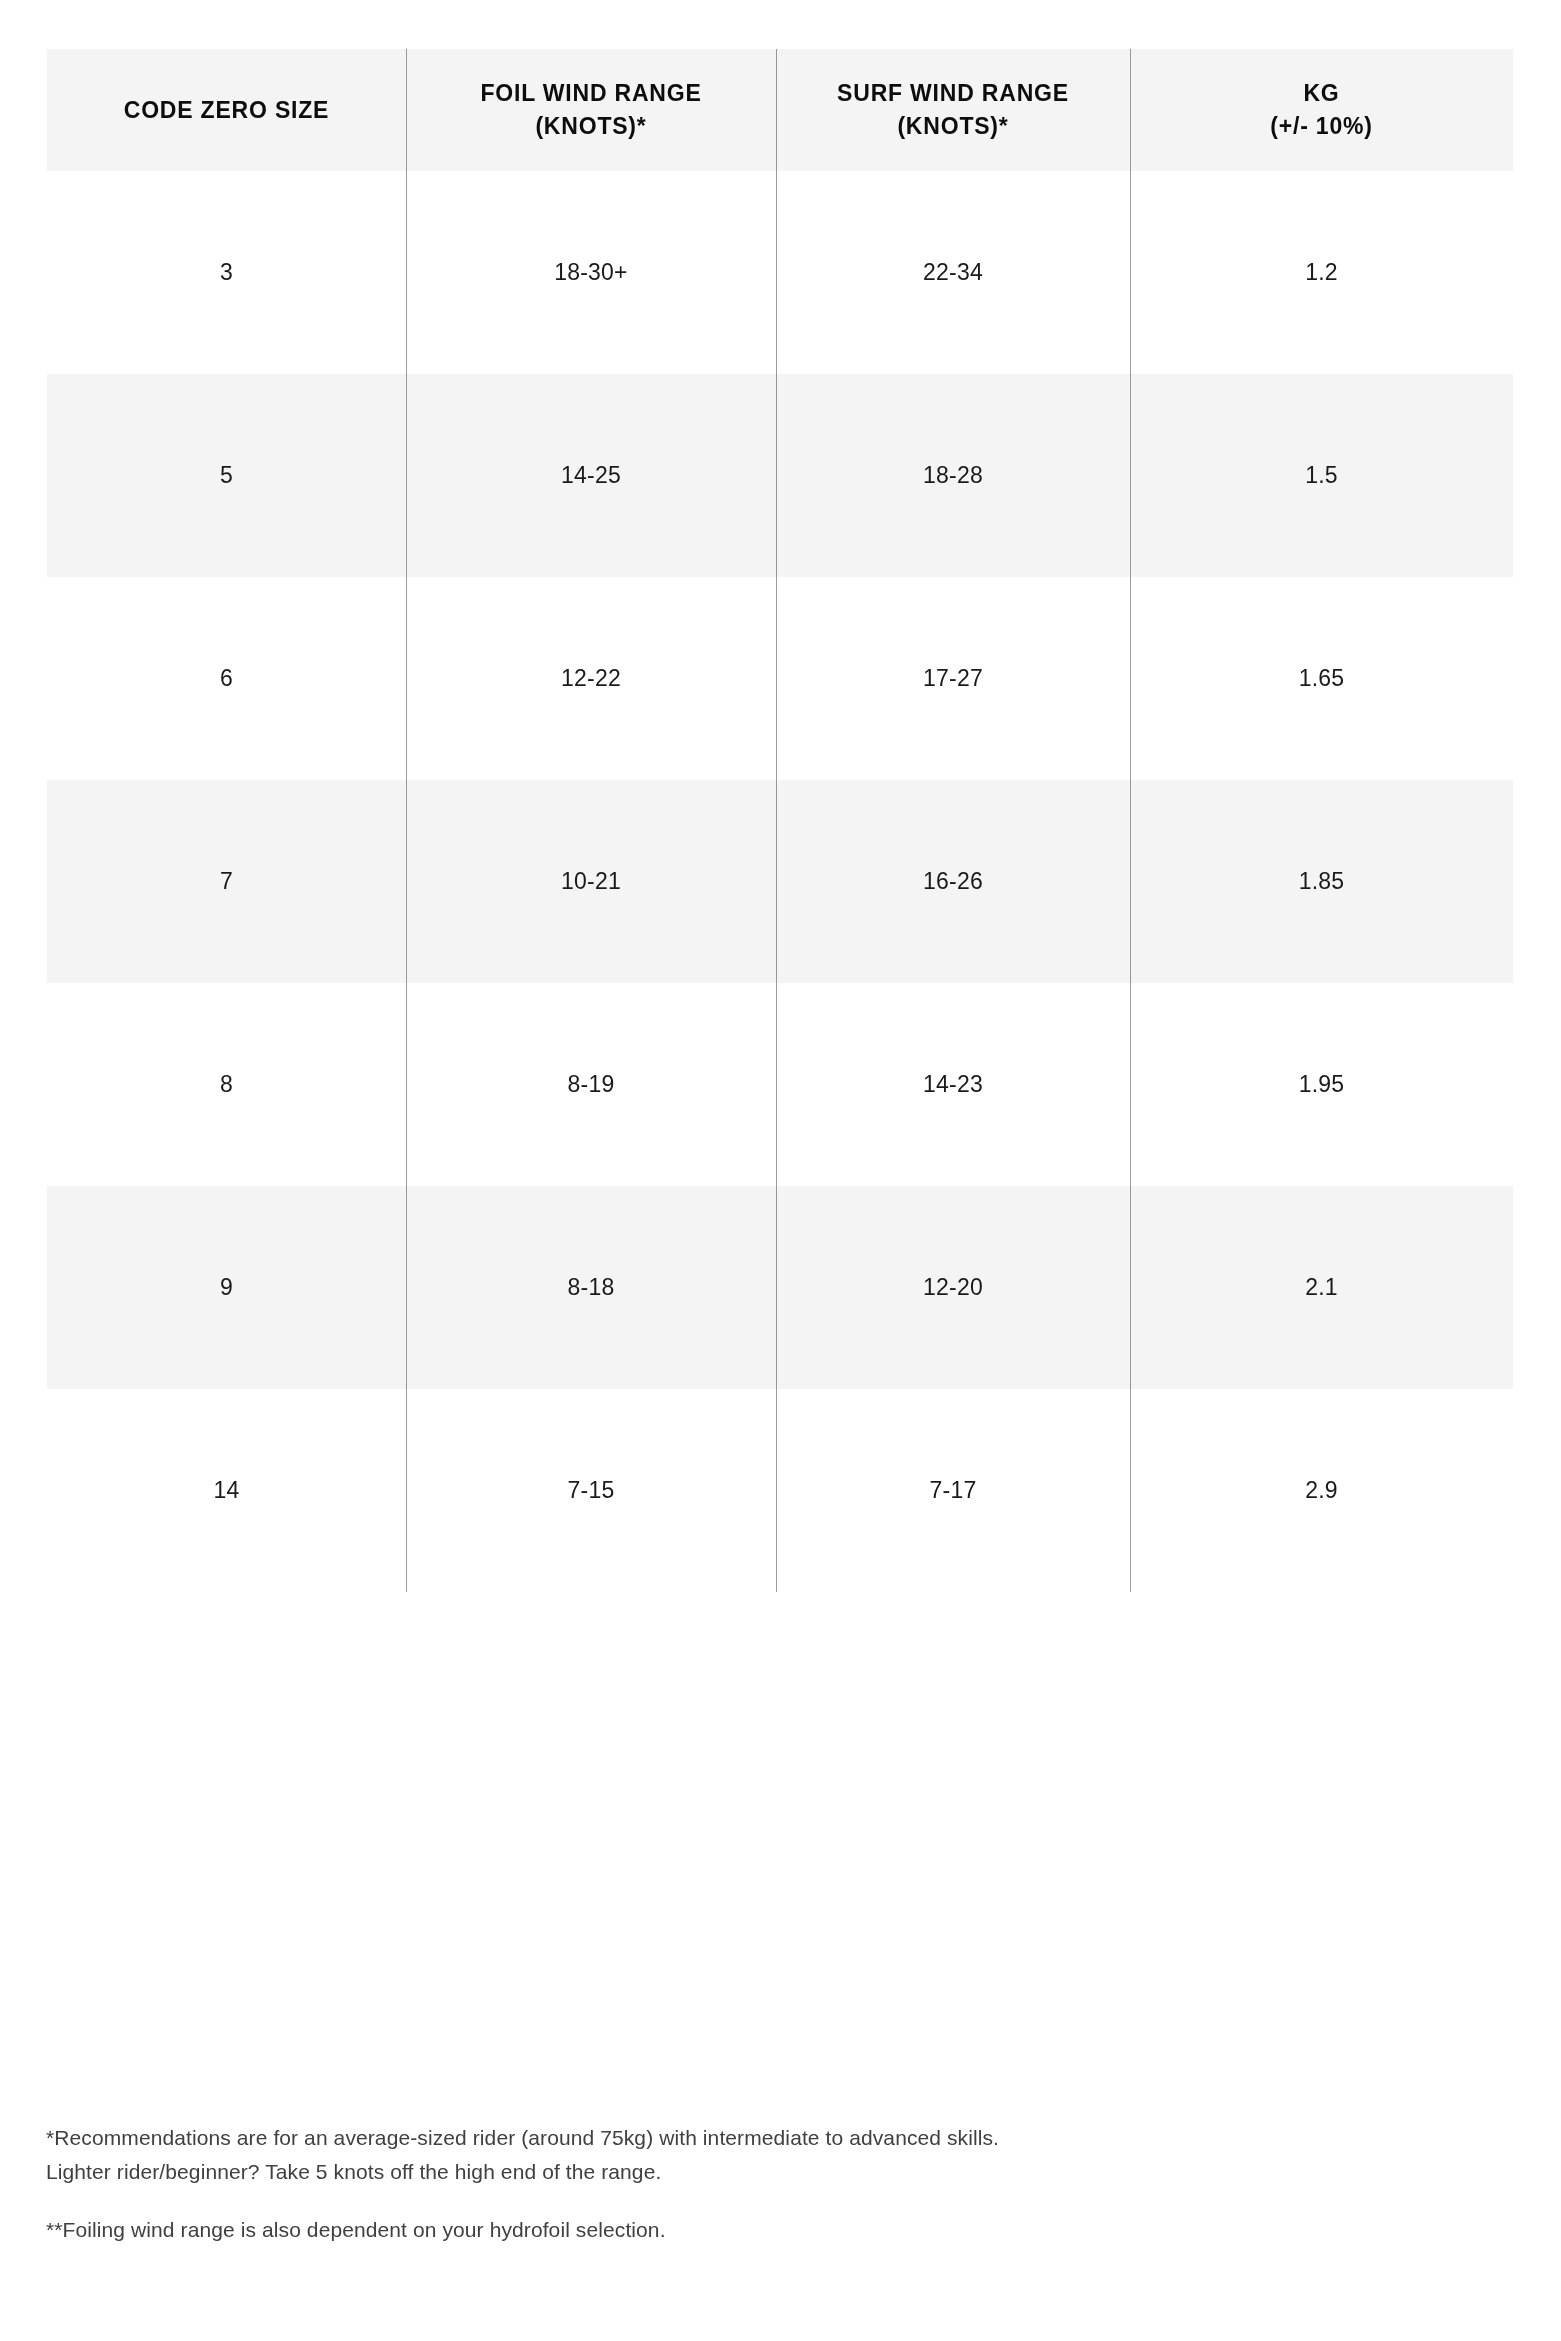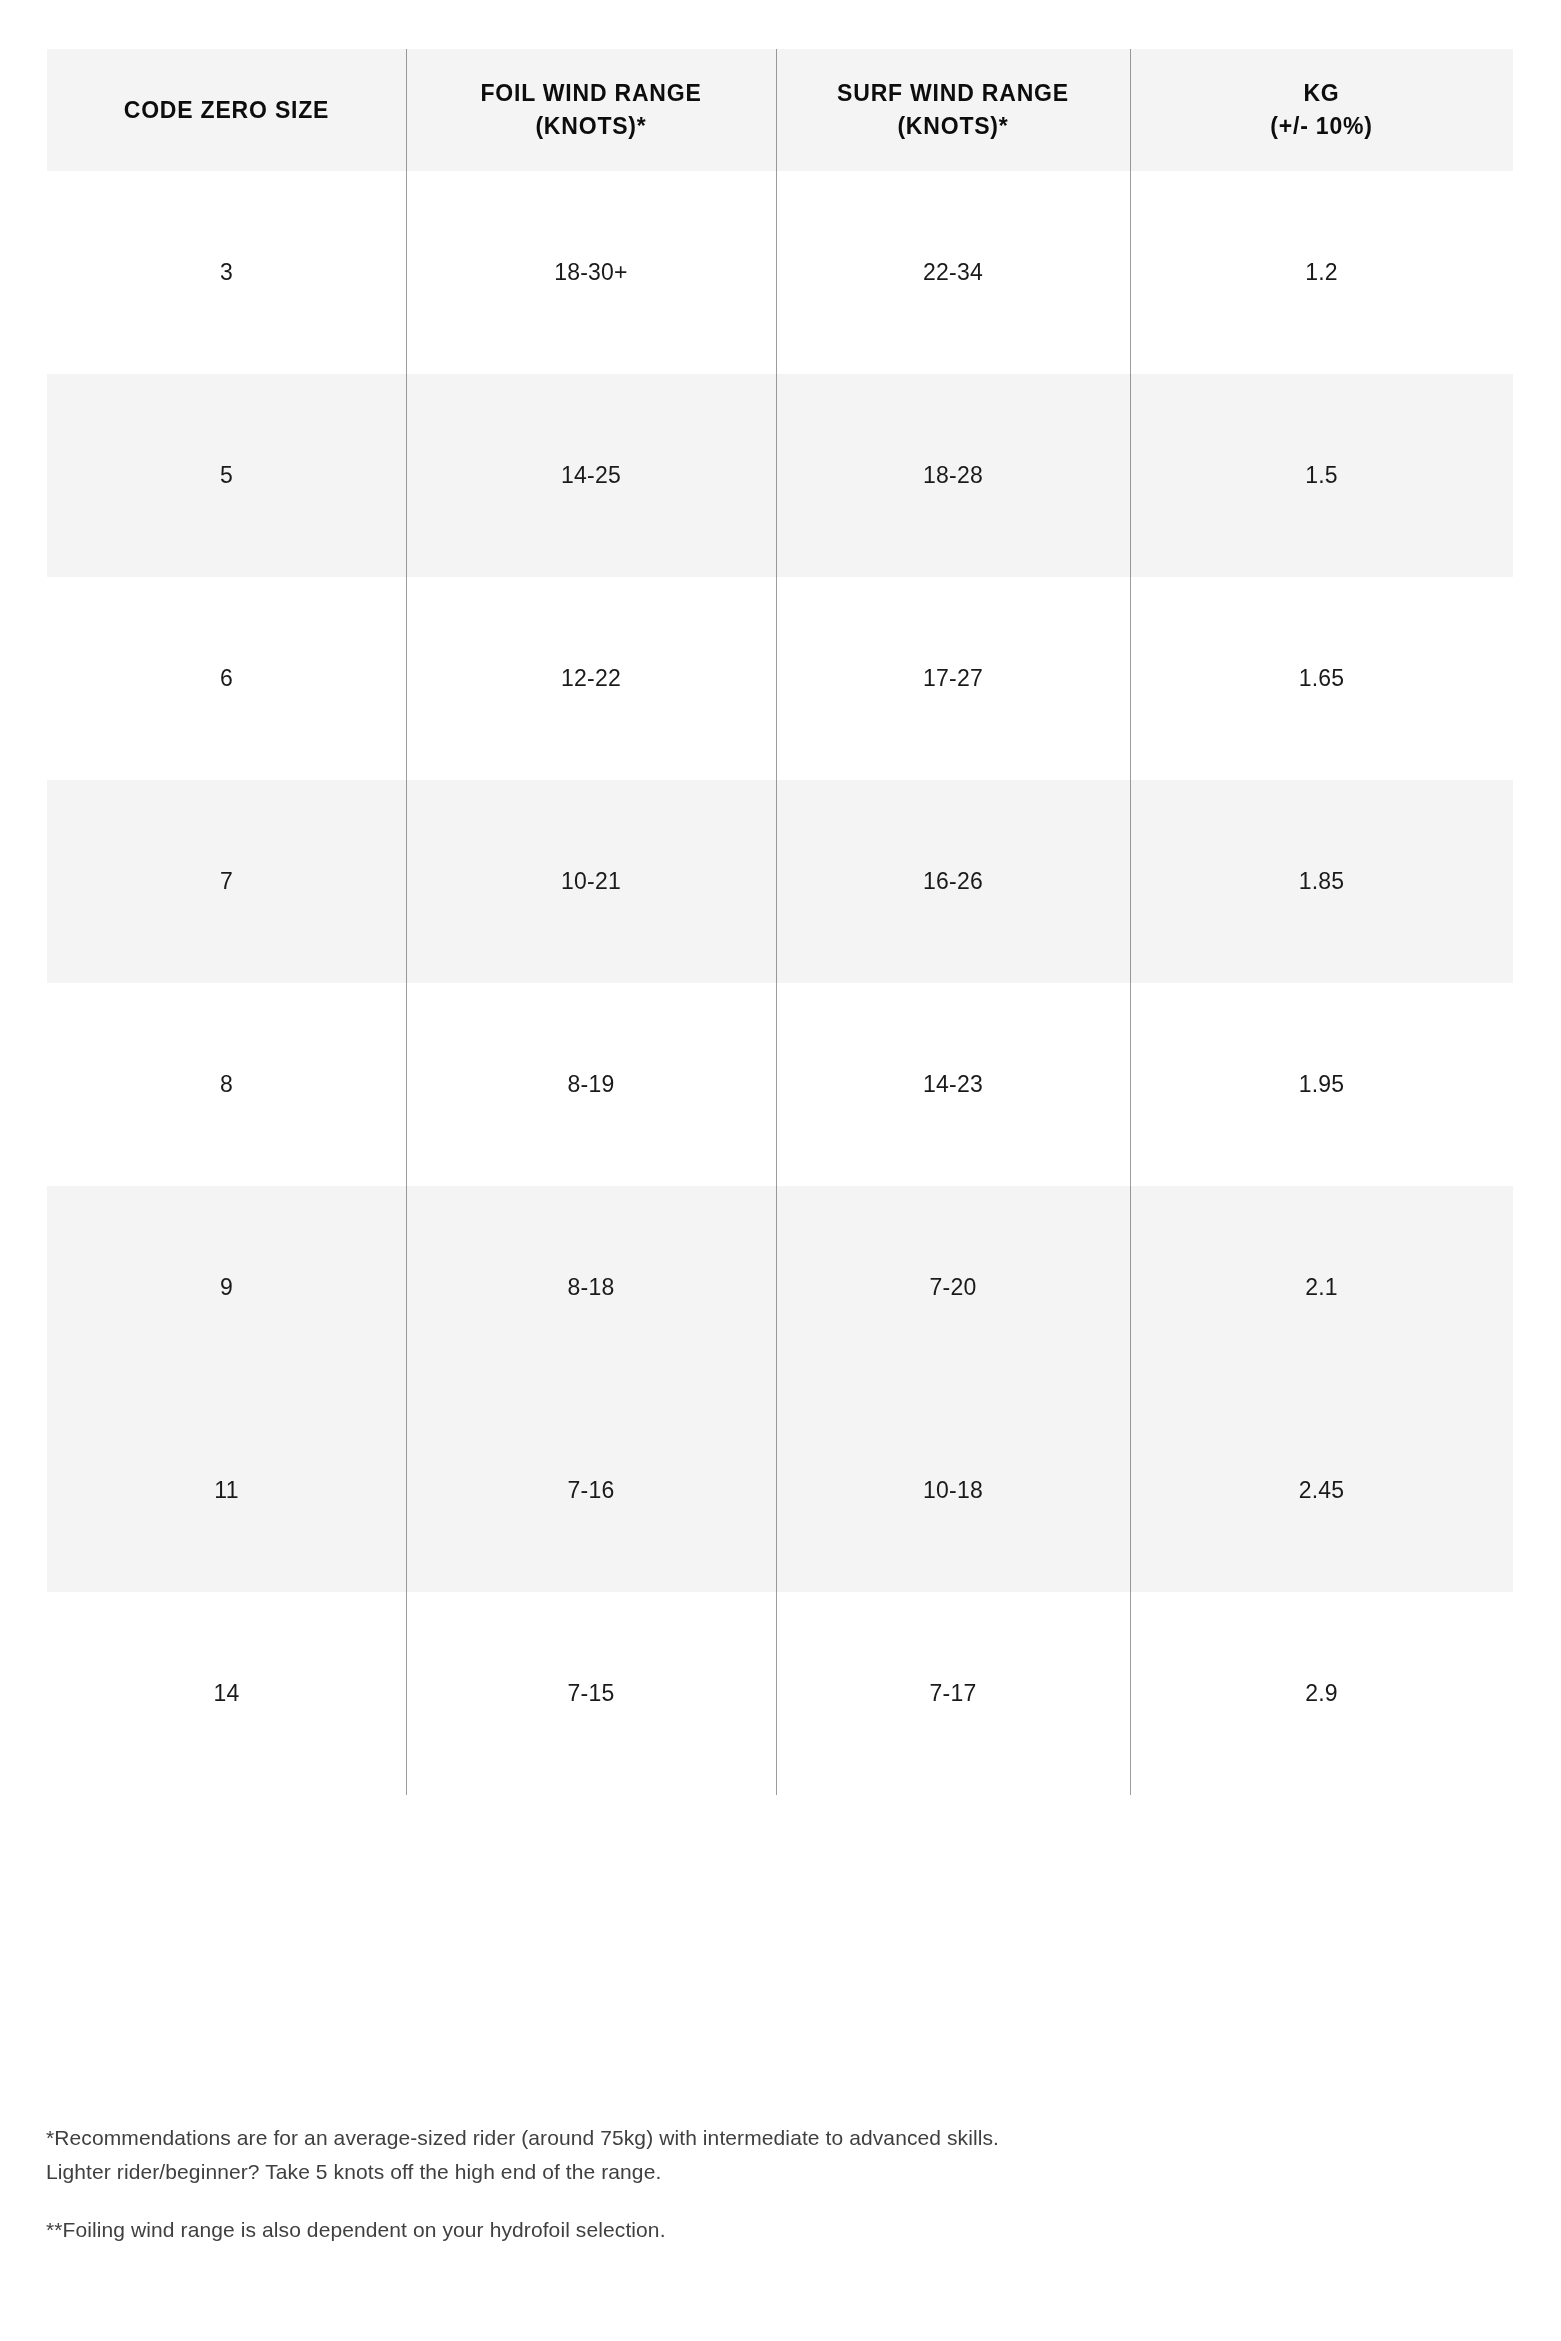--- a/index.html
+++ b/index.html
@@ -155,28 +155,22 @@
       </tr>
       <tr class="row-plain">
         <td>8</td>
         <td>8-19</td>
         <td>14-23</td>
         <td>1.95</td>
       </tr>
       <tr class="row-shaded">
         <td>9</td>
         <td>8-18</td>
-        <td>7-20</td>
+        <td>12-20</td>
         <td>2.1</td>
-      </tr>
-      <tr class="row-shaded">
-        <td>11</td>
-        <td>7-16</td>
-        <td>10-18</td>
-        <td>2.45</td>
       </tr>
       <tr class="row-plain">
         <td>14</td>
         <td>7-15</td>
         <td>7-17</td>
         <td>2.9</td>
       </tr>
     </tbody>
   </table>
 

